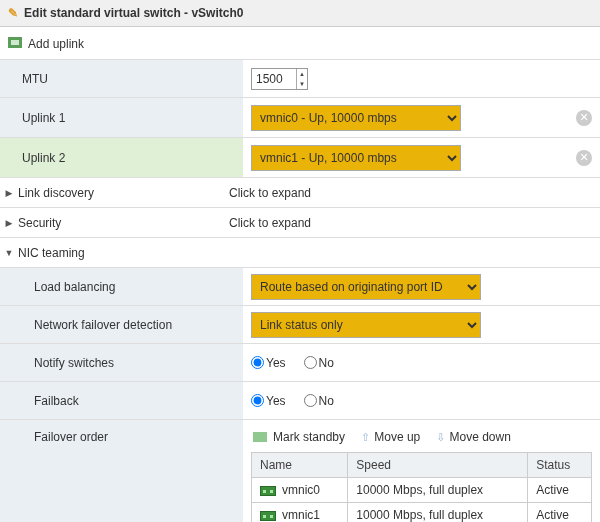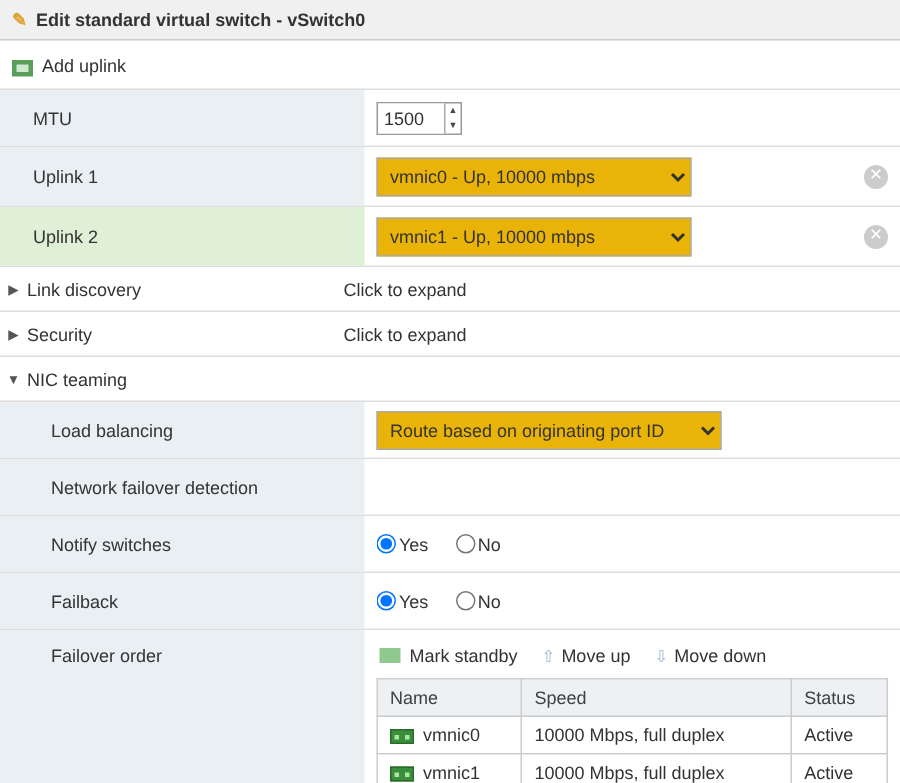--- a/index.html
+++ b/index.html
@@ -1,18 +1,18 @@
 <!DOCTYPE html>
 <html><head>
 <meta charset="utf-8">
 <style>
   * { box-sizing: border-box; margin: 0; padding: 0; font-family: Arial, Helvetica, sans-serif; font-size: 12px; color: #333; }
   body { background: #fff; width: 600px; }
   .header { background: #f0f0f0; padding: 6px 8px; border-bottom: 1px solid #ccc; font-weight: bold; display: flex; align-items: center; gap: 6px; }
-  .add-uplink { padding: 10px 8px 8px 8px; display: flex; align-items: flex-end; gap: 6px; border-bottom: 1px solid #ddd; }
+  .add-uplink { padding: 10px 8px 8px 8px; display: flex; align-items: flex-start; gap: 6px; border-bottom: 1px solid #ddd; }
   .row { display: flex; align-items: center; border-bottom: 1px solid #ddd; min-height: 38px; }
   .row.tall { min-height: 40px; }
   .fieldlabel { width: 243px; background: #e9eff3; padding: 10px 12px 10px 22px; align-self: stretch; display:flex; align-items:center; }
   .fieldlabel.green { background: #dff0d7; }
   .fieldlabel.sub { padding-left: 34px; }
   .fieldvalue { flex: 1; padding: 4px 8px; display: flex; align-items: center; gap: 8px; }
   .exp-row { display: flex; align-items: center; border-bottom: 1px solid #ddd; min-height: 30px; padding: 6px 0 6px 4px; }
   .exp-label { width: 221px; display: flex; align-items: center; gap: 4px; }
   .exp-label .tri { font-size: 9px; color: #555; width:10px; text-align:center;}
   .exp-value { flex:1; padding-left:4px;}
@@ -113,20 +113,25 @@
   <div class="fieldlabel sub">Load balancing</div>
   <div class="fieldvalue">
     <select class="dropdown wide">
       <option>Route based on originating port ID</option>
     </select>
   </div>
 </div>
 
 <div class="row">
   <div class="fieldlabel sub">Network failover detection</div>
+  <div class="fieldvalue">
+    <select class="dropdown wide">
+      <option>Link status only</option>
+    </select>
+  </div>
 </div>
 
 <div class="row">
   <div class="fieldlabel sub">Notify switches</div>
   <div class="fieldvalue radiogrp">
     <label>
         <input type="radio" name="notify" checked="" style=""> 
         <span>Yes</span>
       </label>
     <label>

